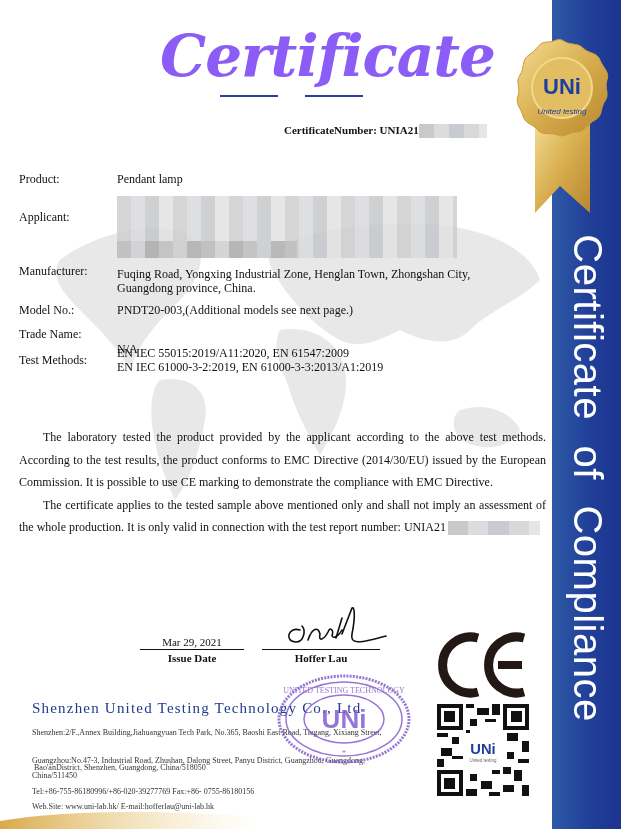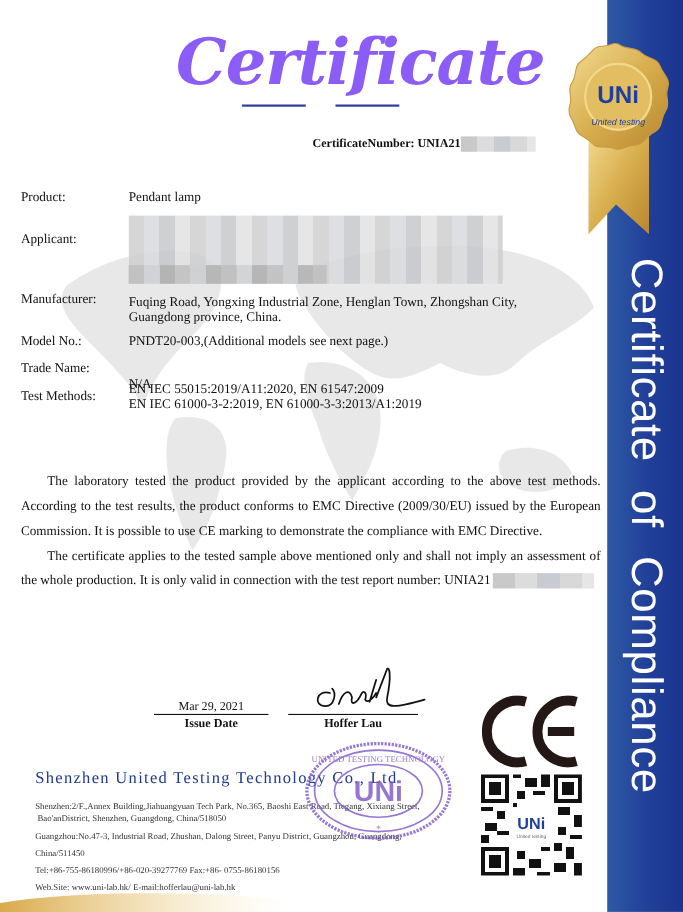--- a/index.html
+++ b/index.html
@@ -101,38 +101,38 @@
   <div class="field-label" style="top:327px;">Trade Name:</div>
   <div class="field-value" style="top:342px;">N/A</div>
 
   <div class="field-label" style="top:353px;">Test Methods:</div>
   <div class="field-value" style="top:346px;">
     <div>EN IEC 55015:2019/A11:2020, EN 61547:2009</div>
     <div>EN IEC 61000-3-2:2019, EN 61000-3-3:2013/A1:2019</div>
   </div>
 
   <div class="para" style="top:426px;">
-    <p>The laboratory tested the product provided by the applicant according to the above test methods. According to the test results, the product conforms to EMC Directive (2009/30/EU) issued by the European Commission. It is possible to use CE marking to demonstrate the compliance with EMC Directive.</p>
+    <p>The laboratory tested the product provided by the applicant according to the above test methods. According to the test results, the product conforms to EMC Directive (2014/30/EU) issued by the European Commission. It is possible to use CE marking to demonstrate the compliance with EMC Directive.</p>
     <p><span>The certificate applies to the tested sample above mentioned only and shall not imply an assessment of the whole production. It is only valid in connection with the test report number: UNIA21</span><span class="blur" style="width:92px;height:14px;margin-left:2px;"></span></p>
   </div>
 
   <svg class="signature" viewBox="0 0 110 44">
     <path d="M22,26 C10,22 6,38 18,38 C26,38 28,26 24,22 M30,36 C34,24 40,22 42,30 C40,38 46,36 50,28 C52,22 56,26 54,32 C56,36 62,30 64,26 M58,34 L64,14 M64,30 L74,4 C76,2 78,10 74,30 C72,40 80,40 108,32" fill="none" stroke="#111" stroke-width="1.6" stroke-linecap="round"></path>
   </svg>
 
   <div class="date-value">Mar 29, 2021</div>
   <div class="date-line"></div>
   <div class="date-label">Issue Date</div>
   <div class="sign-line"></div>
   <div class="sign-name">Hoffer Lau</div>
 
   <div class="company">Shenzhen United Testing Technology Co., Ltd</div>
   <div class="addr" style="top:727px;">
     <div>Shenzhen:2/F.,Annex Building,Jiahuangyuan Tech Park, No.365, Baoshi East Road, Tiegang, Xixiang Street,</div>
-    <div style="padding-left:2px;">Bao'anDistrict, Shenzhen, Guangdong, China/518050</div>
+    <div style="padding-left:2px;margin-top:24px;">Bao'anDistrict, Shenzhen, Guangdong, China/518050</div>
   </div>
   <div class="addr" style="top:755px;">Guangzhou:No.47-3, Industrial Road, Zhushan, Dalong Street, Panyu District, Guangzhou, Guangdong,</div>
   <div class="addr" style="top:770px;">China/511450</div>
   <div class="addr" style="top:786px;">Tel:+86-755-86180996/+86-020-39277769  Fax:+86- 0755-86180156</div>
   <div class="addr" style="top:801px;">Web.Site: www.uni-lab.hk/  E-mail:hofferlau@uni-lab.hk</div>
 
   <svg class="stamp" viewBox="0 0 136 92">
     <ellipse cx="68" cy="46" rx="65" ry="43" fill="none" stroke="#7d55c8" stroke-width="3" stroke-dasharray="2 1.2"></ellipse>
     <ellipse cx="68" cy="46" rx="58" ry="37" fill="none" stroke="#7d55c8" stroke-width="1.5"></ellipse>
     <ellipse cx="68" cy="46" rx="40" ry="24" fill="none" stroke="#7d55c8" stroke-width="1.5"></ellipse>

